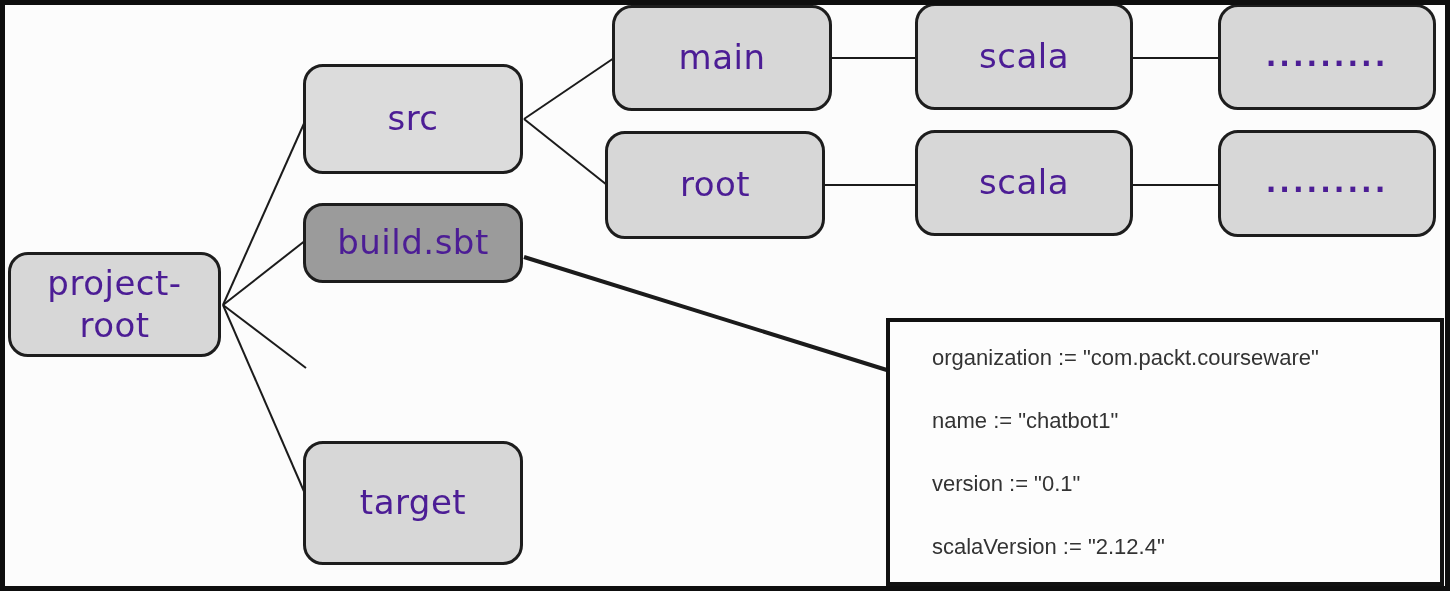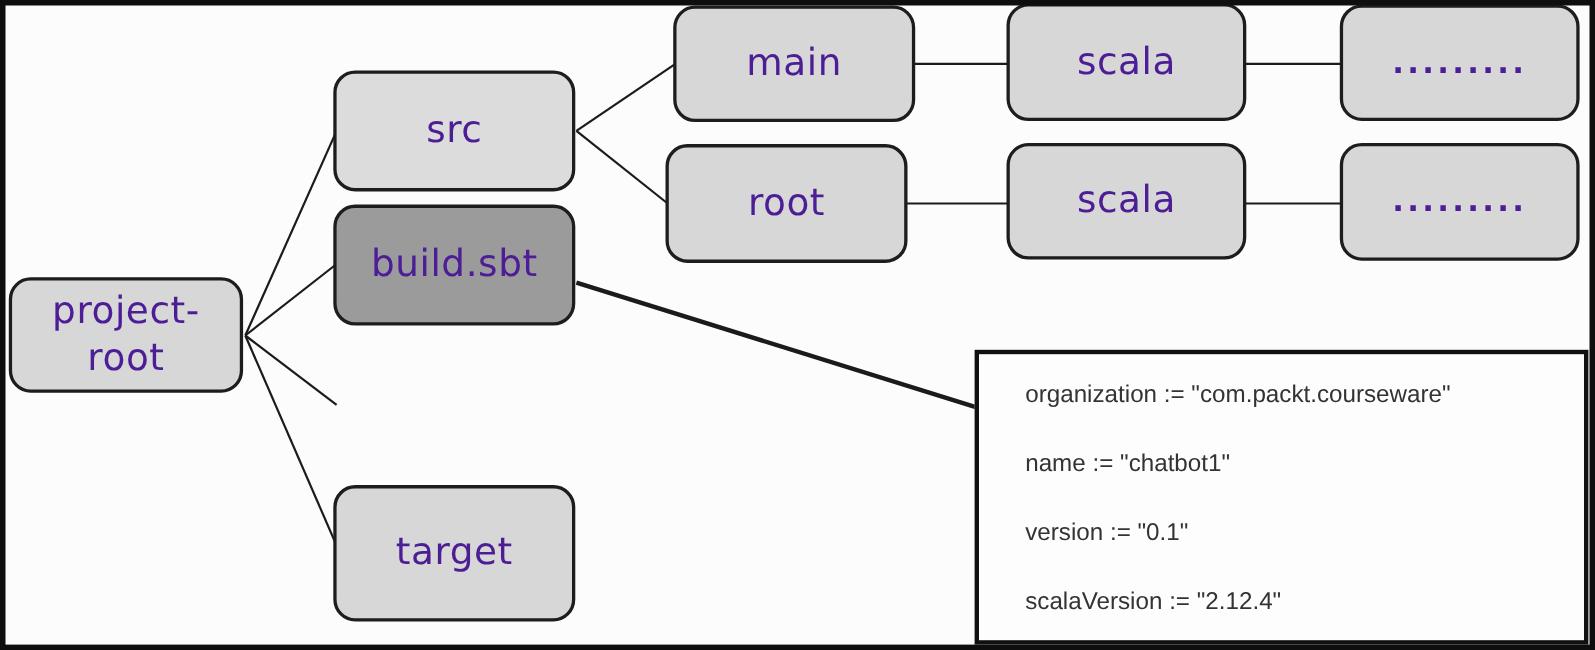--- a/index.html
+++ b/index.html
@@ -101,21 +101,21 @@
 
   <div class="node lighter" style="left:303px; top:64px; width:220px; height:110px;">
     <span>src</span>
   </div>
 
   <div class="node" style="left:8px; top:252px; width:213px; height:105px;">
     <span>project-</span>
     <span>root</span>
   </div>
 
-  <div class="node dark" style="left:303px; top:186px; width:220px; height:110px;">
+  <div class="node dark" style="left:303px; top:203px; width:220px; height:80px;">
     <span>build.sbt</span>
   </div>
 
 
   <div class="node" style="left:303px; top:441px; width:220px; height:124px;">
     <span>target</span>
   </div>
 
   <div class="node" style="left:612px; top:5px; width:220px; height:106px;">
     <span>main</span>

